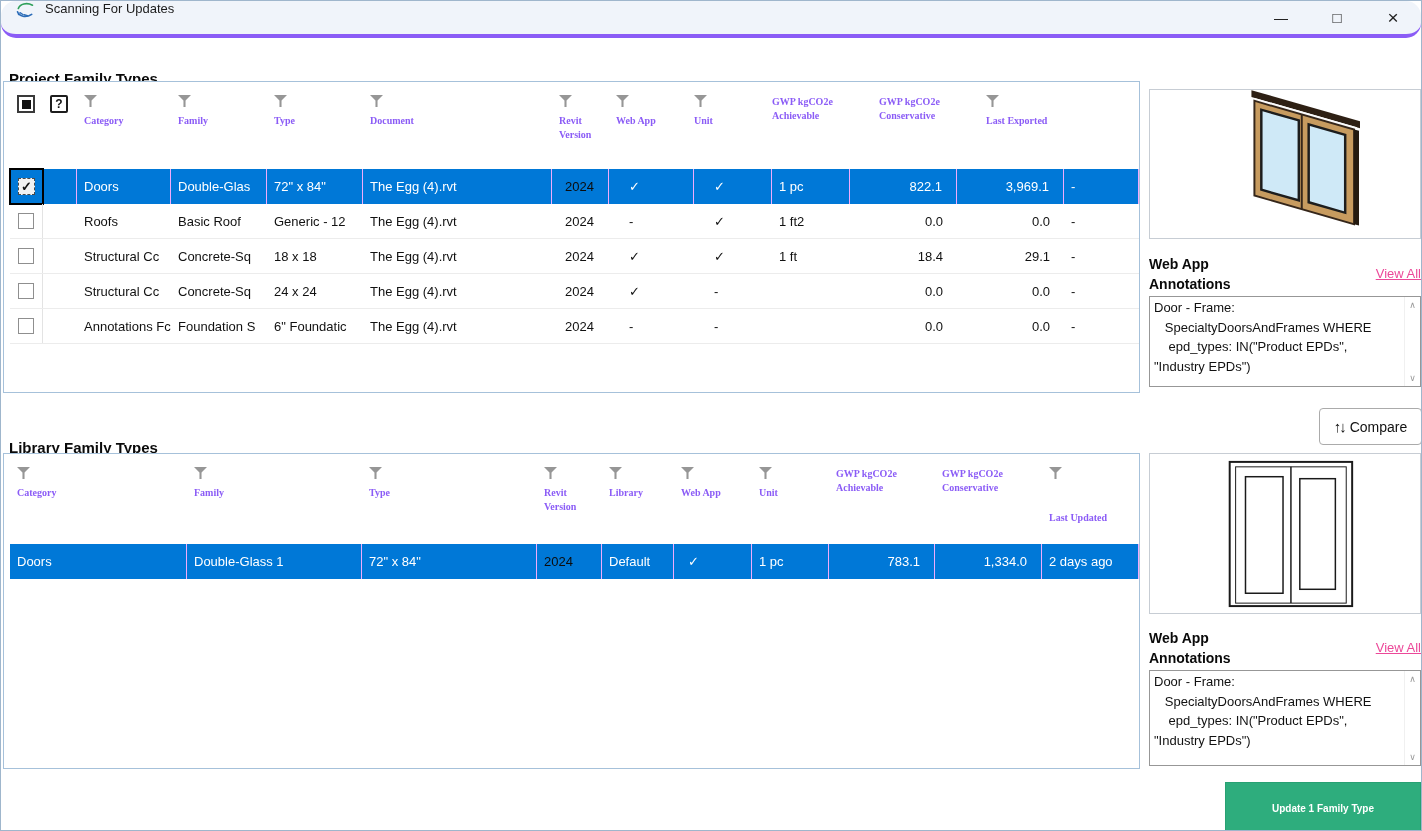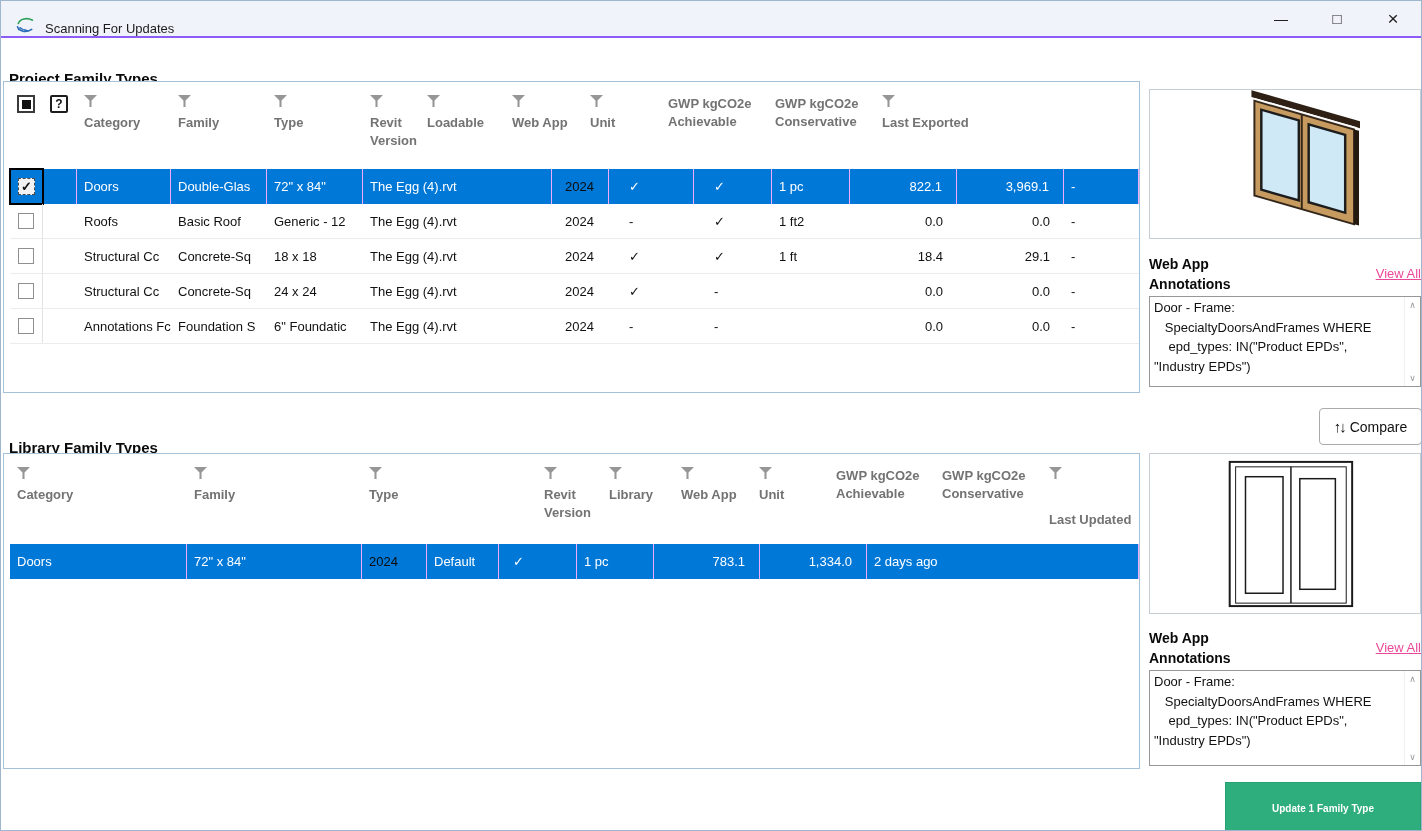--- a/index.html
+++ b/index.html
@@ -4,42 +4,42 @@
 <style>
   * { box-sizing: border-box; }
   html,body { margin:0; padding:0; }
   body {
     width:1422px; height:831px; position:relative; background:#fff;
     font-family:"Liberation Sans", sans-serif; color:#111; overflow:hidden;
     border:1px solid #9FB6CC;
   }
   
   .titlebar{position:absolute;left:0;top:0;width:100%;height:37px;background:#F0F4FA;
-    display:flex;align-items:flex-end;border-bottom:2px solid #8b5cf6;}
+    display:flex;align-items:flex-start;border-bottom:4px solid #8b5cf6;border-radius:15px;}
   .app-icon{margin-left:14px;width:20px;height:20px;flex:0 0 auto;}
   .titlebar .title{margin-left:10px;font-size:13px;color:#1b1b1b;}
   .win-btns{margin-left:auto;display:flex;height:100%;}
   .win-btn{width:56px;display:flex;align-items:center;justify-content:center;
     font-size:14px;color:#222;cursor:default;}
   .win-btn.max{font-size:15px;}
   .win-btn.close{font-size:19px;}
   
   .section-heading{position:absolute;font-size:15px;font-weight:700;color:#0a0a0a;}
   #heading1{left:8px;top:51px;margin-top:18px;}
   #heading2{left:8px;top:438px;}
   
   .panel{position:absolute;left:2px;width:1137px;background:#fff;border:1px solid #A6C1DA;}
   #panel1{top:80px;height:312px;}
   #panel2{top:452px;height:316px;}
   .grid{margin-left:6px;}
   .thead{display:flex;}
   #panel1 .thead{height:87px;}
   #panel2 .thead{height:90px;}
   .th{display:flex;flex-direction:column;align-items:flex-start;padding:13px 2px 0 7px;gap:7px;}
-  .th .lbl{font-size:13px;font-weight:700;line-height:1.35;color:#737373;}
+  .th .lbl{font-size:10px;font-weight:700;line-height:1.35;color:#8b5cf6;font-family:Liberation Serif, serif;}
   .funnel{width:13px;height:12px;background:#969696;
     clip-path:polygon(0 0,100% 0,58% 45%,58% 100%,42% 100%,42% 45%);}
   .cb-indet{width:18px;height:18px;border:2px solid #3a3a3a;display:flex;align-items:center;justify-content:center;background:#fff;}
   .indet{width:9px;height:9px;background:#111;}
   .help-box{width:18px;height:18px;border:2px solid #1d1d1d;border-radius:2px;display:flex;align-items:center;justify-content:center;font-size:12px;font-weight:700;background:#fff;}
   .row{display:flex;height:35px;font-size:13px;border-bottom:1px solid #ECECEC;background:#fff;}
   .cell{display:flex;align-items:center;padding-left:7px;overflow:hidden;white-space:nowrap;}
   .cell.num{justify-content:flex-end;padding-right:14px;padding-left:0;}
   .cell.chk{padding-left:20px;}
   #panel2 .cell.chk{padding-left:14px;}
@@ -121,27 +121,27 @@
           <span class="lbl">Category</span>
         </div>
       <div class="th w-fam">
           <span class="funnel"></span>
           <span class="lbl">Family</span>
         </div>
       <div class="th w-typ">
           <span class="funnel"></span>
           <span class="lbl">Type</span>
         </div>
+      <div class="th w-doc">
+          <span class="funnel"></span>
+          <span class="lbl">Document</span>
+        </div>
       <div class="th w-rev">
           <span class="funnel"></span>
           <span class="lbl">Revit Version</span>
-        </div>
-      <div class="th w-loa">
-          <span class="funnel"></span>
-          <span class="lbl">Loadable</span>
         </div>
       <div class="th w-web">
           <span class="funnel"></span>
           <span class="lbl">Web App</span>
         </div>
       <div class="th w-uni">
           <span class="funnel"></span>
           <span class="lbl">Unit</span>
         </div>
       <div class="th w-gwa">
@@ -324,20 +324,21 @@
           <span class="lbl">GWP kgCO2e Conservative</span>
         </div>
       <div class="th v-las">
           <span class="funnel"></span>
           <span class="lbl">Last Updated</span>
         </div>
     </div>
 
     <div class="row sel">
       <div class="cell v-cat">Doors</div>
+      <div class="cell v-fam">Double-Glass 1</div>
       <div class="cell v-typ">72" x 84"</div>
       <div class="cell v-rev dark">2024</div>
       <div class="cell v-lib">Default</div>
       <div class="cell v-web chk">✓</div>
       <div class="cell v-uni">1 pc</div>
       <div class="cell v-gwa num">783.1</div>
       <div class="cell v-gwc num">1,334.0</div>
       <div class="cell v-las">2 days ago</div>
     </div>
   </div>

